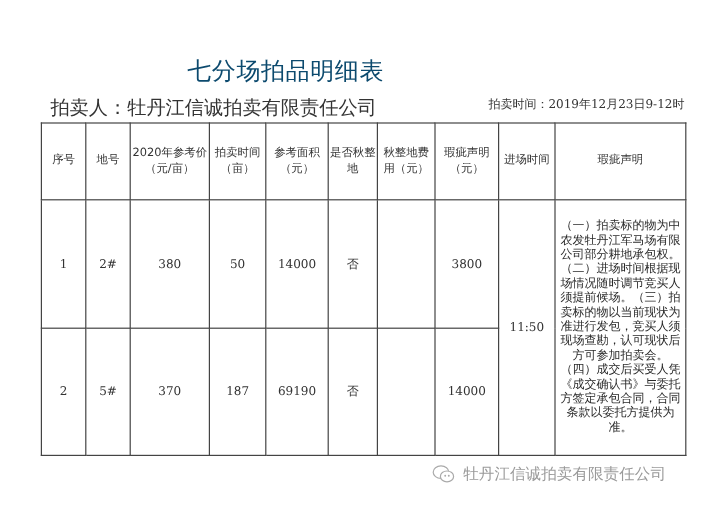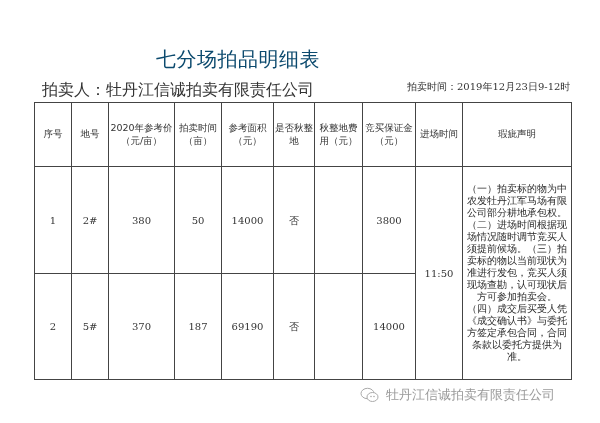--- a/index.html
+++ b/index.html
@@ -43,21 +43,21 @@
   </colgroup>
   <tbody>
       <tr>
     <th>序号</th>
     <th>地号</th>
     <th>2020年参考价（元/亩）</th>
     <th>拍卖时间（亩）</th>
     <th>参考面积（元）</th>
     <th>是否秋整地</th>
     <th>秋整地费用（元）</th>
-    <th>竞买保证金（元）</th>
+    <th>瑕疵声明（元）</th>
     <th>进场时间</th>
     <th>瑕疵声明</th>
   </tr>
   <tr class="r1">
     <td>1</td>
     <td>2#</td>
     <td>380</td>
     <td>50</td>
     <td>14000</td>
     <td>否</td>

